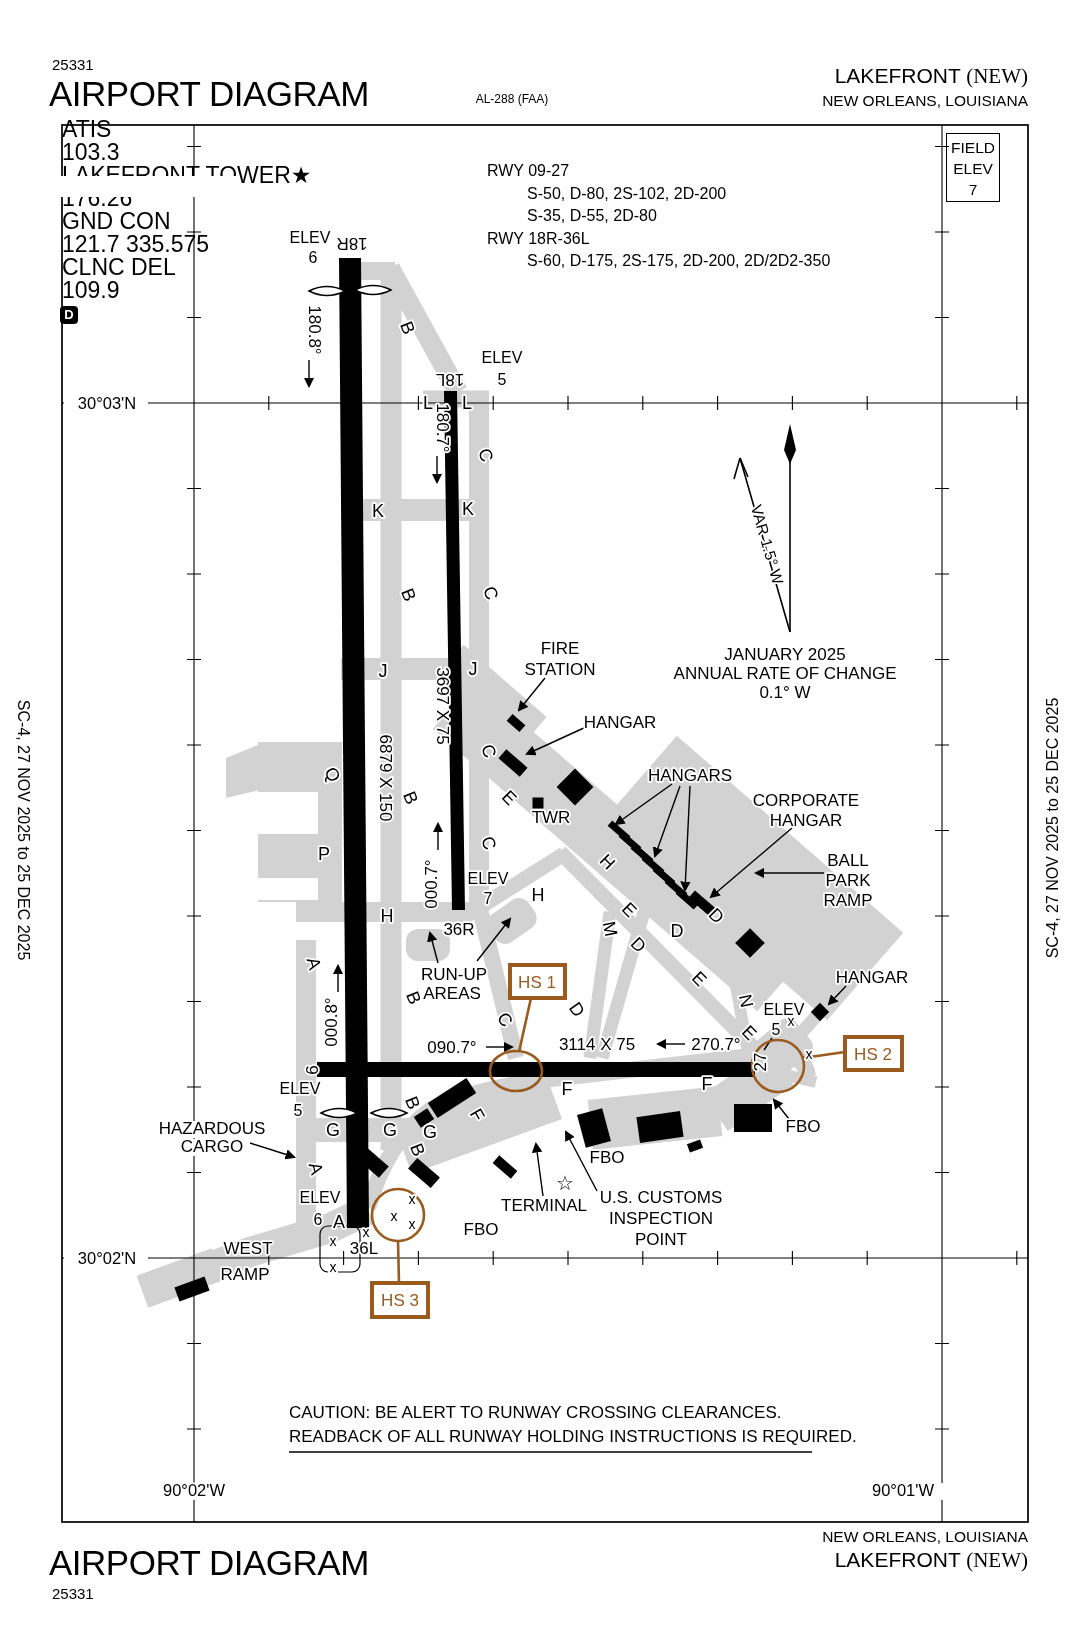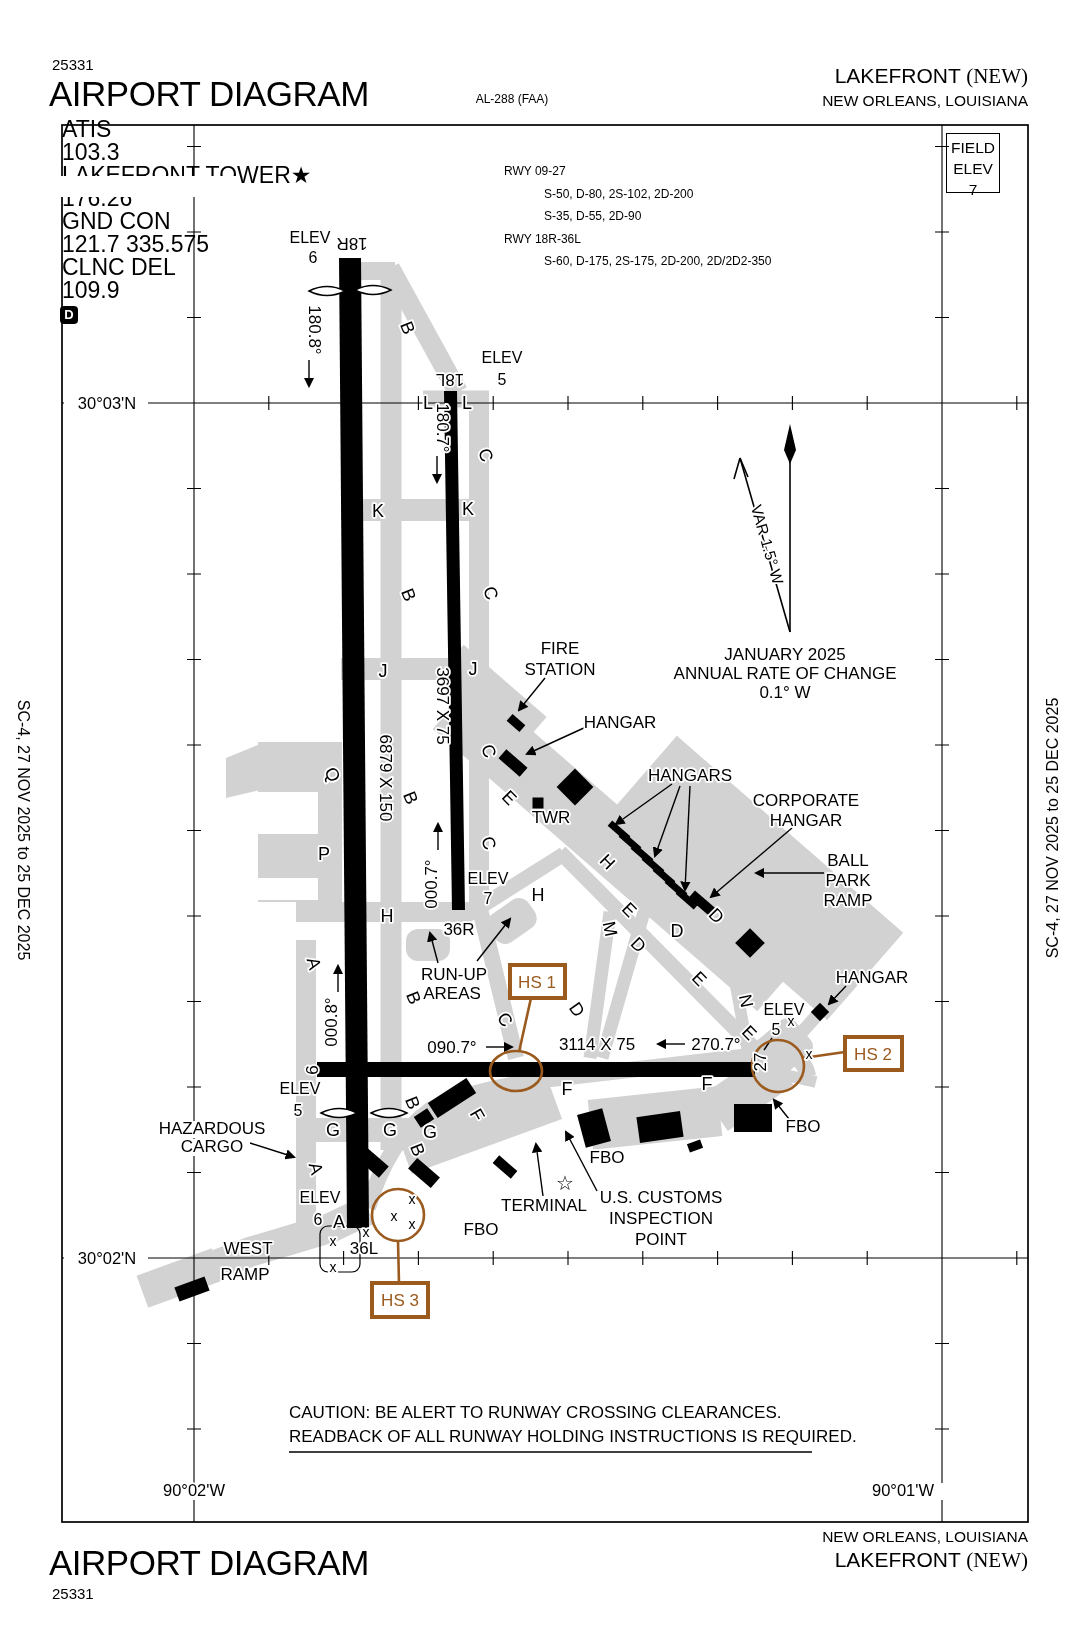--- a/index.html
+++ b/index.html
@@ -14,23 +14,23 @@
   #hdr-city{right:48px;top:92px;font-size:15.5px}
   #ftr-city{right:48px;top:1528px;font-size:15.5px}
   #ftr-apt{right:48px;top:1548px;font-size:21px}
   #ftr-apt .serif{font-family:"Liberation Serif",serif}
   #ftr-title{left:49px;top:1543px;font-size:35px;letter-spacing:-.5px}
   #ftr-num{left:52px;top:1585px;font-size:15px}
   #sb-left{left:23px;top:830px;transform:translate(-50%,-50%) rotate(90deg);font-size:16px;white-space:nowrap}
   #sb-right{left:1053px;top:828px;transform:translate(-50%,-50%) rotate(-90deg);font-size:16px;white-space:nowrap}
   #comms{left:62px;top:118px;font-size:23px;line-height:23px;white-space:nowrap}
   #d-badge{left:60px;top:306px;width:18px;height:18px;background:#000;color:#fff;border-radius:4px;font-size:13px;font-weight:bold;text-align:center;line-height:18px}
-  #rwy-data{left:504px;top:160px;font-size:12px;line-height:22.5px;white-space:nowrap}
+  #rwy-data{left:487px;top:160px;font-size:16px;line-height:22.5px;white-space:nowrap}
   #rwy-data .ind{padding-left:40px}
-  #fe-box{left:946px;top:133px;width:54px;height:60px;border:1.6px solid #000;font-size:15.5px;text-align:center;line-height:21px;padding-top:3px;box-sizing:border-box;background:#fff}
+  #fe-box{left:946px;top:133px;width:54px;height:69px;border:1.6px solid #000;font-size:15.5px;text-align:center;line-height:21px;padding-top:3px;box-sizing:border-box;background:#fff}
   svg text{font-family:"Liberation Sans",sans-serif}
   .ml{text-anchor:middle;fill:#000;paint-order:stroke;stroke:#fff;stroke-width:3.6px;stroke-linejoin:round}
   .ml.br{fill:#9b5a1e;stroke-width:0}
   .twy{fill:none;stroke:#d2d2d2}
   .twyf{fill:#d2d2d2}
   .bld{fill:#000}
   .ldr{fill:none;stroke:#000;stroke-width:1.4}
   .grat{stroke:#000;stroke-width:1.1;fill:none}
   .hs{stroke:#9b5a1e;fill:none}
 </style>
@@ -54,21 +54,21 @@
   <div>GND CON</div>
   <div>121.7 335.575</div>
   <div>CLNC DEL</div>
   <div>109.9</div>
 </div>
 <div class="abs" id="d-badge">D</div>
 
 <div class="abs" id="rwy-data">
   <div>RWY 09-27</div>
   <div class="ind">S-50, D-80, 2S-102, 2D-200</div>
-  <div class="ind">S-35, D-55, 2D-90</div>
+  <div class="ind">S-35, D-55, 2D-80</div>
   <div>RWY 18R-36L</div>
   <div class="ind">S-60, D-175, 2S-175, 2D-200, 2D/2D2-350</div>
 </div>
 
 <div class="abs" id="fe-box">
   <div>FIELD</div>
   <div>ELEV</div>
   <div>7</div>
 </div>
 

